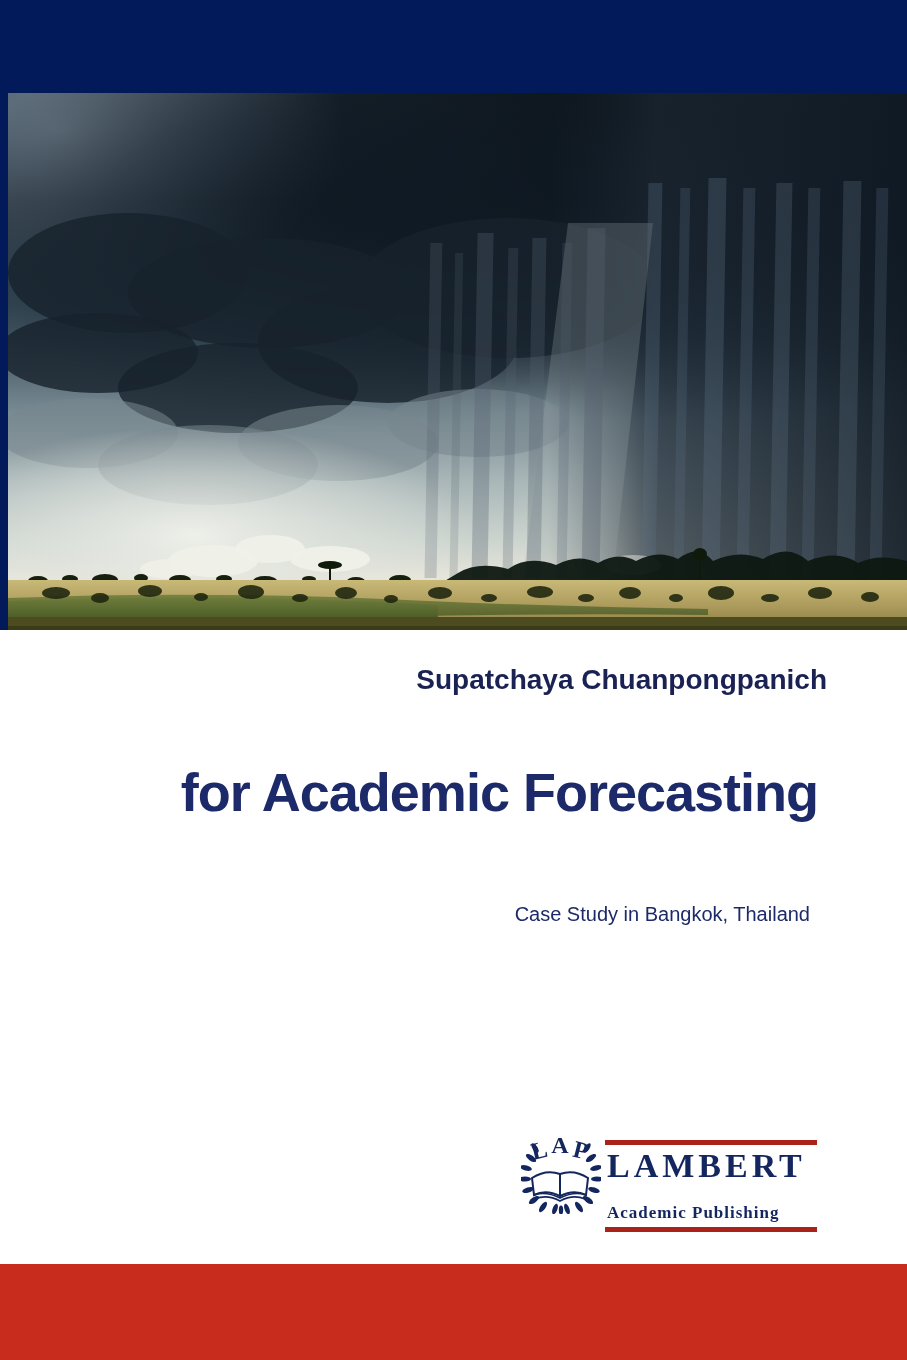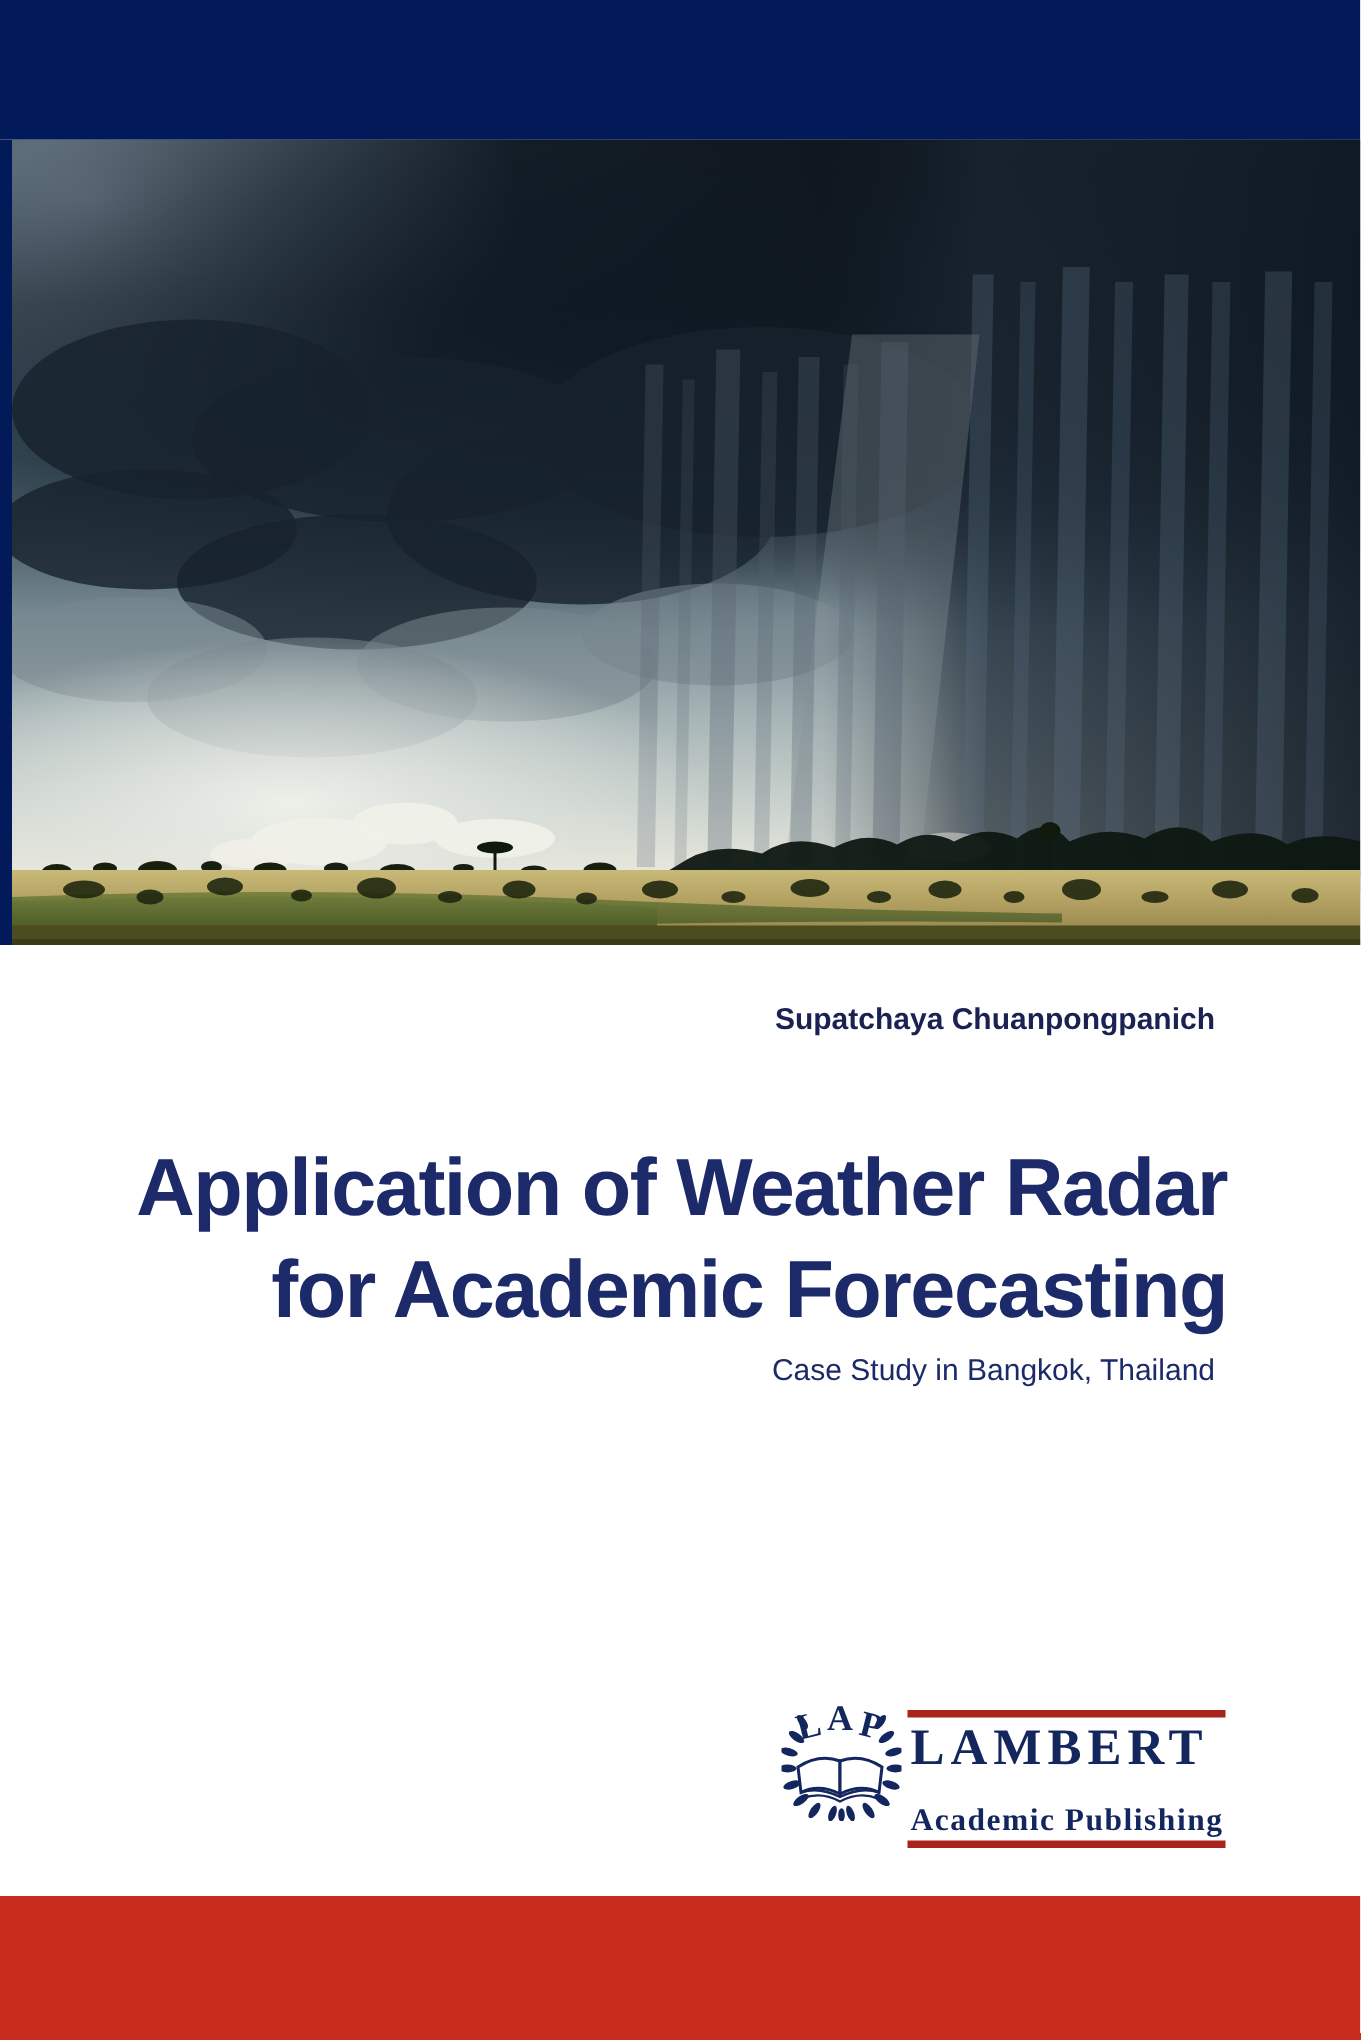--- a/index.html
+++ b/index.html
@@ -18,22 +18,22 @@
   
   .photo-frame{
     position:absolute;left:0;top:93px;width:907px;height:537px;
     background:var(--navy-band,#02195a);
   }
   .photo-frame svg{
     position:absolute;left:8px;top:0;width:899px;height:537px;display:block;
   }
   
   .author{
-    position:absolute;top:662px;right:97px;
-    font-size:20px;font-weight:bold;line-height:36px;
+    position:absolute;top:662px;right:80px;
+    font-size:28px;font-weight:bold;line-height:36px;
     color:#1a2153;letter-spacing:0px;text-align:left;
   }
   .title{
     position:absolute;top:758px;right:89px;
     font-size:54px;font-weight:bold;line-height:68px;
     color:var(--title-navy,#1d2a69);letter-spacing:-1px;text-align:right;
     white-space:nowrap;
   }
   .subtitle{
     position:absolute;top:894px;right:97px;
@@ -48,21 +48,21 @@
   .emblem{width:80px;height:84px;margin-top:2px;}
   .wordmark{width:212px;margin-left:4px;margin-top:12px;}
   .logo-rule{height:5px;background:var(--logo-red,#aa231a);}
   .lambert{
     font-family:"Liberation Serif", serif;font-weight:bold;
     font-size:34px;line-height:40px;letter-spacing:4px;
     color:var(--logo-navy,#14265e);margin:1px 0 16px 2px;white-space:nowrap;
   }
   .tagline{
     font-family:"Liberation Serif", serif;font-weight:bold;
-    font-size:21px;line-height:22px;letter-spacing:1px;
+    font-size:17px;line-height:22px;letter-spacing:1px;
     color:var(--logo-navy,#14265e);margin:0 0 3px 2px;white-space:nowrap;
   }
   
   .band-bottom{
     position:absolute;left:0;top:1264px;width:907px;height:96px;
     background:var(--red-band,#c72c1d);
   }
 </style>
 </head>
 <body>
@@ -227,21 +227,20 @@
       </g>
 
       <rect x="0" y="524" width="899" height="13" fill="#4c4c20"></rect>
       <rect x="0" y="533" width="899" height="4" fill="#3a3c18"></rect>
     </svg>
   </div>
 
   <div class="author">Supatchaya Chuanpongpanich</div>
 
   <div class="title">
-    <div>Application of Weather Radar</div>
     <div>for Academic Forecasting</div>
   </div>
 
   <div class="subtitle">Case Study in Bangkok, Thailand</div>
 
   <div class="logo">
     <svg class="emblem" viewBox="0 0 80 84" aria-hidden="true">
       <g fill="#14265e" font-family="Liberation Serif, serif" font-weight="bold" font-size="24" text-anchor="middle">
         <text x="20" y="28" transform="rotate(-14 20 28)">L</text>
         <text x="39" y="23">A</text>

